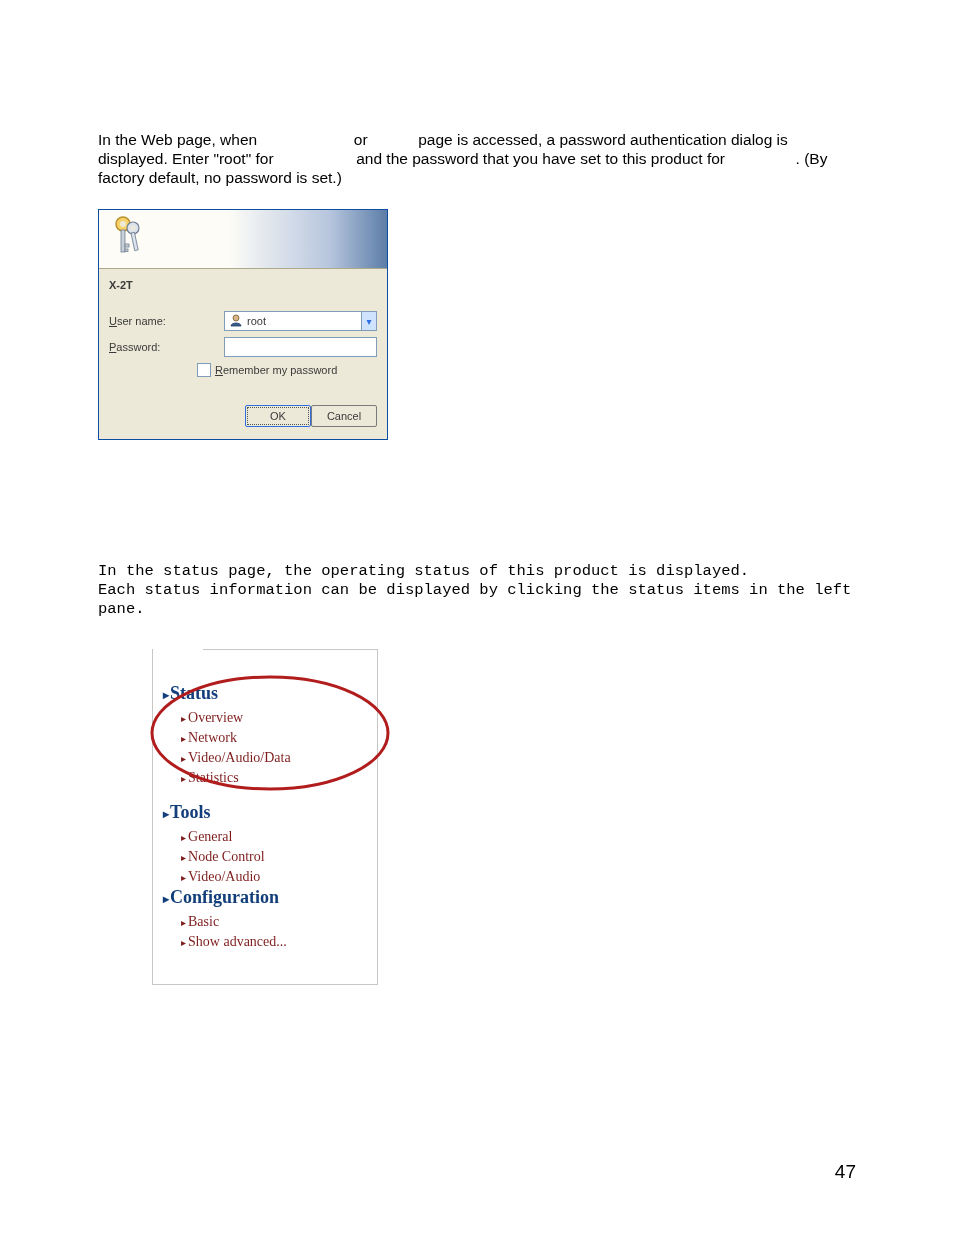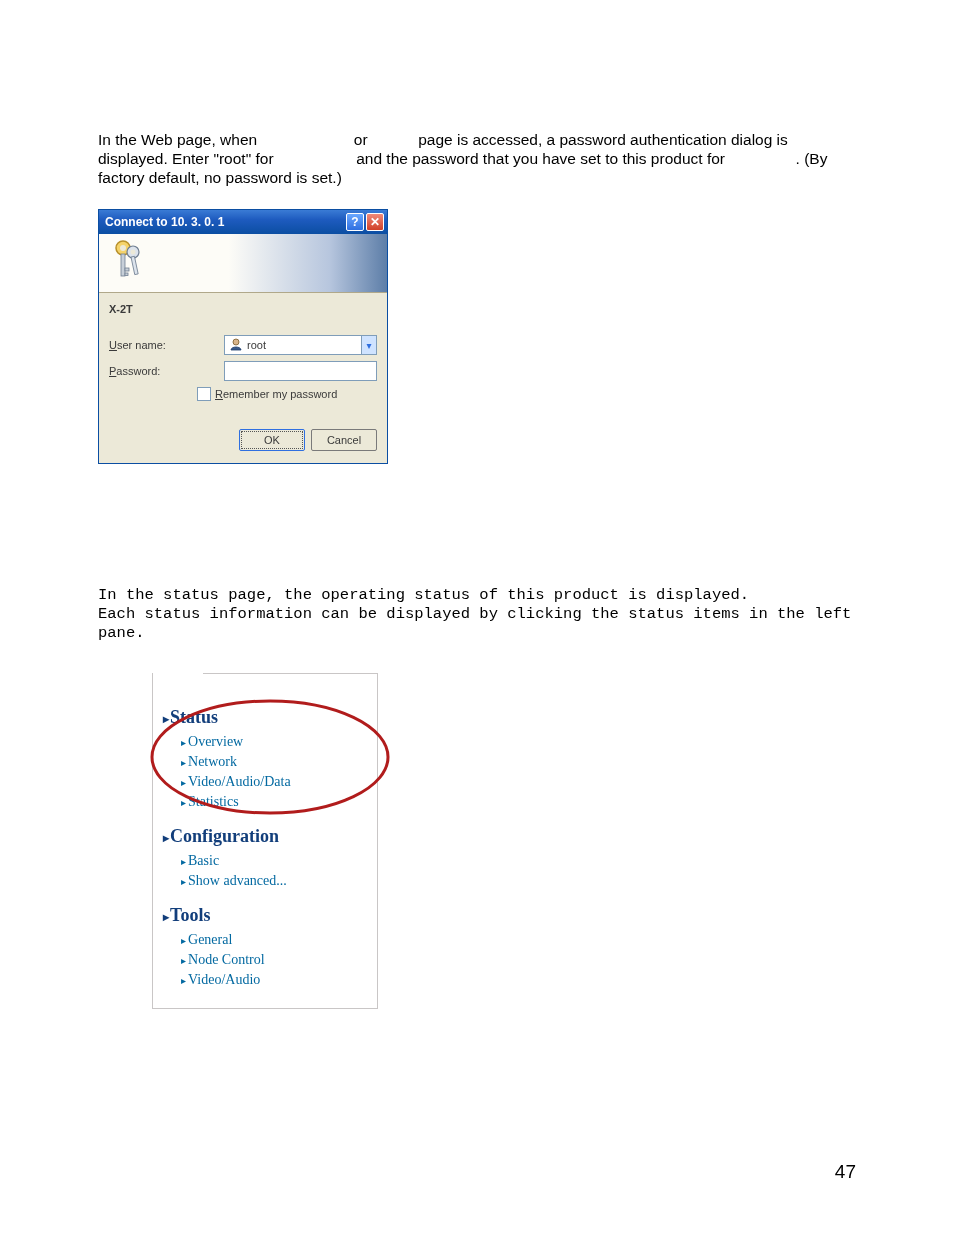--- a/index.html
+++ b/index.html
@@ -130,21 +130,21 @@
   }
   .chk {
     width: 12px;
     height: 12px;
     border: 1px solid #7f9db9;
     background: #fff;
   }
   .dlg-actions {
     display: flex;
     justify-content: flex-end;
-    gap: 6px;
+    gap: 0;
     margin-top: 28px;
   }
   .win-btn {
     height: 20px;
     min-width: 64px;
     background: #ece9d8;
     border: 1px solid #7a7a7a;
     border-radius: 2px;
     font-size: 11px;
     display: flex;
@@ -193,21 +193,21 @@
   }
   .nav-head .tri {
     font-size: 12px;
     display: inline-block;
     margin-right: 1px;
   }
   .nav-items {
     margin-top: 4px;
   }
   .nav-item {
-    color: #0369a1;
+    color: #7f1d1d;
     font-size: 14px;
     line-height: 19px;
     padding-left: 18px;
   }
   .nav-item .tri {
     font-size: 10px;
     display: inline-block;
     margin-right: 2px;
   }
   svg.ring {
@@ -236,27 +236,20 @@
     <span> page is accessed, a password authentication dialog is</span><br>
     <span>displayed.  Enter "root" for </span>
     <span style="display:inline-block;width:74px"></span>
     <span> and the password that you have set to this product for </span>
     <span style="display:inline-block;width:62px"></span>
     <span>.  (By</span><br>
     <span>factory default, no password is set.)</span>
   </div>
 
   <div class="dlg">
-    <div class="dlg-title">
-      <span>Connect to 10. 3. 0. 1</span>
-      <div class="dlg-btns">
-        <div class="dlg-btn help-btn">?</div>
-        <div class="dlg-btn close-btn">✕</div>
-      </div>
-    </div>
     <div class="dlg-banner">
       <svg width="38" height="44" viewBox="0 0 38 44">
         <circle cx="14" cy="10" r="7" fill="#f5d36a" stroke="#b8902a" stroke-width="1.5"></circle>
         <circle cx="14" cy="10" r="3" fill="#ece9d8"></circle>
         <rect x="12" y="16" width="4" height="22" fill="#c7cfd8" stroke="#6f7e91" stroke-width="0.8"></rect>
         <rect x="16" y="30" width="4" height="3" fill="#c7cfd8" stroke="#6f7e91" stroke-width="0.8"></rect>
         <rect x="16" y="35" width="3" height="2.5" fill="#c7cfd8" stroke="#6f7e91" stroke-width="0.8"></rect>
         <circle cx="24" cy="14" r="6" fill="#dce3ec" stroke="#6f7e91" stroke-width="1.2"></circle>
         <circle cx="24" cy="14" r="2.5" fill="#ece9d8"></circle>
         <rect x="22" y="19" width="3.5" height="18" fill="#dce3ec" stroke="#6f7e91" stroke-width="0.8" transform="rotate(-12 22 19)"></rect>
@@ -310,40 +303,40 @@
           <span class="tri">▸</span><span>Status</span>
         </div>
         <div class="nav-items">
           <div class="nav-item"><span class="tri">▸</span><span>Overview</span></div>
           <div class="nav-item"><span class="tri">▸</span><span>Network</span></div>
           <div class="nav-item"><span class="tri">▸</span><span>Video/Audio/Data</span></div>
           <div class="nav-item"><span class="tri">▸</span><span>Statistics</span></div>
         </div>
       </div>
 
-      <div class="nav-sec">
-        <div class="nav-head">
-          <span class="tri">▸</span><span>Configuration</span>
-        </div>
-        <div class="nav-items">
-          <div class="nav-item"><span class="tri">▸</span><span>Basic</span></div>
-          <div class="nav-item"><span class="tri">▸</span><span>Show advanced...</span></div>
-        </div>
-      </div>
-
       <div class="nav-sec" style="margin-bottom:0;">
         <div class="nav-head">
           <span class="tri">▸</span><span>Tools</span>
         </div>
         <div class="nav-items">
           <div class="nav-item"><span class="tri">▸</span><span>General</span></div>
           <div class="nav-item"><span class="tri">▸</span><span>Node Control</span></div>
           <div class="nav-item"><span class="tri">▸</span><span>Video/Audio</span></div>
         </div>
       </div>
+
+      <div class="nav-sec">
+        <div class="nav-head">
+          <span class="tri">▸</span><span>Configuration</span>
+        </div>
+        <div class="nav-items">
+          <div class="nav-item"><span class="tri">▸</span><span>Basic</span></div>
+          <div class="nav-item"><span class="tri">▸</span><span>Show advanced...</span></div>
+        </div>
+      </div>
     </div>
 
     <svg class="ring" width="250" height="130">
       <ellipse cx="124" cy="64" rx="118" ry="56" fill="none" stroke="#b11c1c" stroke-width="3"></ellipse>
     </svg>
   </div>
 
   <div class="pagenum">47</div>
 </div>
 

